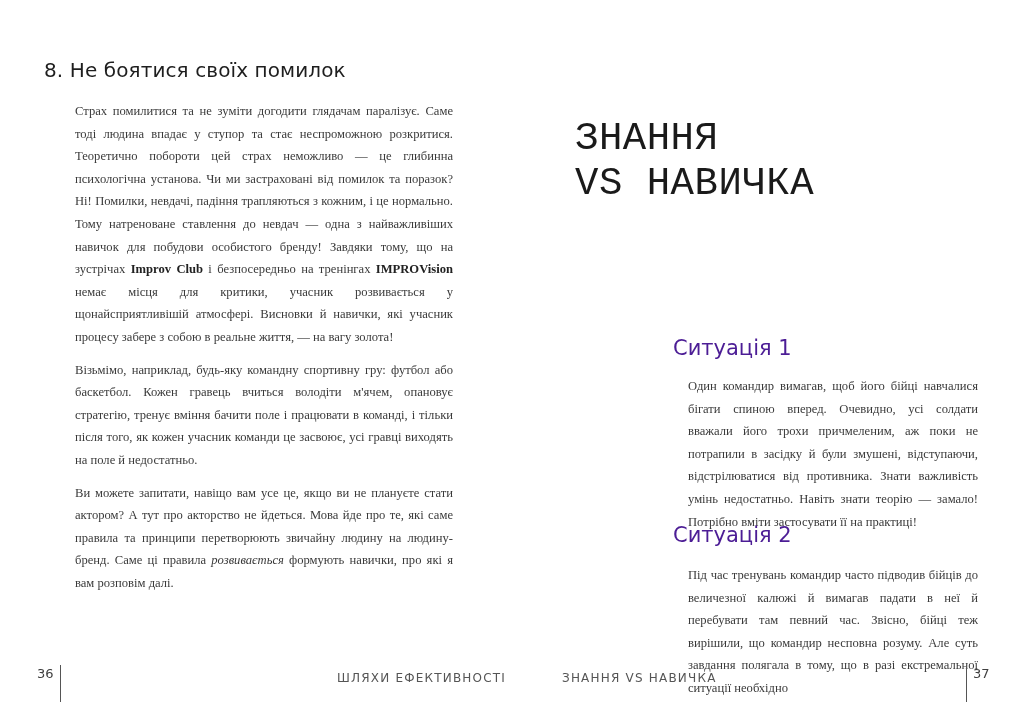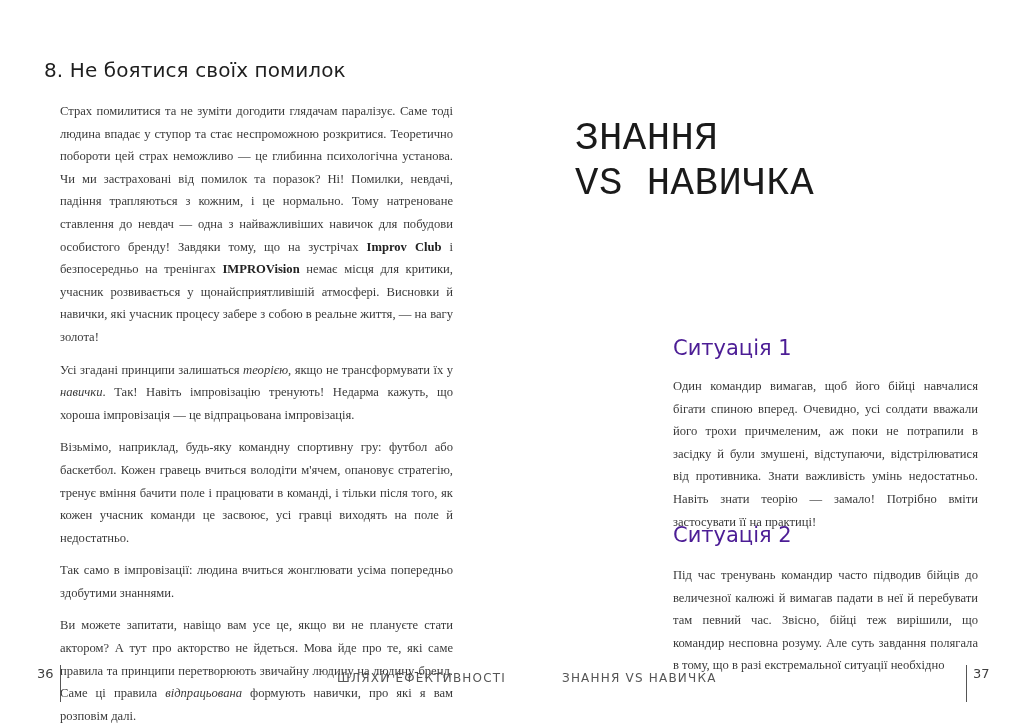--- a/index.html
+++ b/index.html
@@ -4,21 +4,21 @@
 <style>
   html, body { margin: 0; padding: 0; background: #ffffff; }
   body { width: 1024px; height: 723px; position: relative; overflow: hidden; color: #2a2a2a; }
   .page { position: absolute; top: 0; height: 723px; width: 512px; }
   .page-left { left: 0; }
   .page-right { left: 512px; }
   .serif { font-family: "Liberation Serif", "DejaVu Serif", serif; }
   .sans { font-family: "DejaVu Sans", "Liberation Sans", sans-serif; }
 
   .heading-left { position: absolute; left: 44px; top: 58px; font-size: 20px; font-weight: normal; color: #1e1e1e; margin: 0; letter-spacing: 0.1px; }
-  .body-text p { margin: 0 0 10px 0; font-size: 12.6px; line-height: 22.6px; color: #3a3a3a; text-align: justify; }
+  .body-text p { margin: 0 0 10px 15px; font-size: 12.6px; line-height: 22.6px; color: #3a3a3a; text-align: justify; }
   .left-col { position: absolute; left: 60px; top: 100px; width: 393px; }
 
   .big-title { position: absolute; left: 63px; top: 117px; font-size: 39px; line-height: 45px; font-weight: normal; color: #1a1a1a; margin: 0; letter-spacing: 0.5px; font-family: Liberation Mono, monospace; }
   .sub-heading { font-size: 21px; font-weight: normal; color: #4c1d95; margin: 0; }
   .sit1-title { position: absolute; left: 161px; top: 336px; }
   .sit1-text { position: absolute; left: 161px; top: 375px; width: 305px; }
   .sit2-title { position: absolute; left: 161px; top: 523px; }
   .sit2-text { position: absolute; left: 161px; top: 564px; width: 305px; }
 
   .footer-num { position: absolute; top: 666px; font-size: 13px; color: #404040; }
@@ -27,24 +27,22 @@
   b { font-weight: bold; color: #222; }
   i { font-style: italic; }
 </style>
 </head>
 <body>
 
 <div class="page page-left">
   <h2 class="heading-left sans">8. Не боятися своїх помилок</h2>
   <div class="left-col body-text serif">
     <p>Страх помилитися та не зуміти догодити глядачам паралізує. Саме тоді людина впадає у ступор та стає неспроможною розкритися. Теоретично побороти цей страх неможливо — це глибинна психологічна установа. Чи ми застраховані від помилок та поразок? Ні! Помилки, невдачі, падіння трапляються з кожним, і це нормально. Тому натреноване ставлення до невдач — одна з найважливіших навичок для побудови особистого бренду! Завдяки тому, що на зустрічах <b>Improv Club</b> і безпосередньо на тренінгах <b>IMPROVision</b> немає місця для критики, учасник розвивається у щонайсприятливішій атмосфері. Висновки й навички, які учасник процесу забере з собою в реальне життя,  — на вагу золота!</p>
-    <p>Усі згадані принципи залишаться <i>теорією</i>, якщо не трансформувати їх у <i>навички</i>. Так! Навіть імпровізацію тренують! Недарма кажуть, що хороша імпровізація — це відпрацьована імпровізація.</p>
     <p>Візьмімо, наприклад, будь-яку командну спортивну гру: футбол або баскетбол. Кожен гравець вчиться володіти м'ячем, опановує стратегію, тренує вміння бачити поле і працювати в команді, і тільки після того, як кожен учасник команди це засвоює, усі гравці виходять на поле й недостатньо.</p>
-    <p>Так само в імпровізації: людина вчиться жонглювати усіма попередньо здобутими знаннями.</p>
-    <p>Ви можете запитати, навіщо вам усе це, якщо ви не плануєте стати актором? А тут про акторство не йдеться. Мова йде про те, які саме правила та принципи перетворюють звичайну людину на людину-бренд. Саме ці правила <i>відпрацьована</i> формують навички, про які я вам розповім далі.</p>
+    <p>Ви можете запитати, навіщо вам усе це, якщо ви не плануєте стати актором? А тут про акторство не йдеться. Мова йде про те, які саме правила та принципи перетворюють звичайну людину на людину-бренд. Саме ці правила <i>розвивається</i> формують навички, про які я вам розповім далі.</p>
   </div>
   <div class="footer-num sans" style="left:37px;">36</div>
   <div class="footer-rule" style="left:60px;"></div>
   <div class="footer-label sans" style="left:337px;">ШЛЯХИ ЕФЕКТИВНОСТІ</div>
 </div>
 
 <div class="page page-right">
   <h1 class="big-title sans">
     <span>ЗНАННЯ</span><br>
     <span>VS НАВИЧКА</span>

